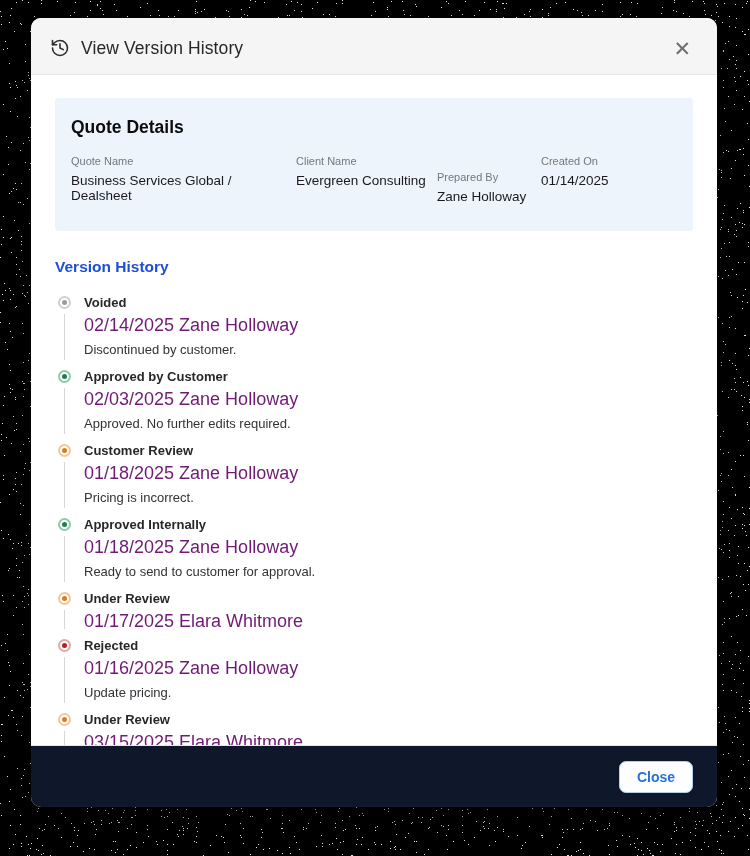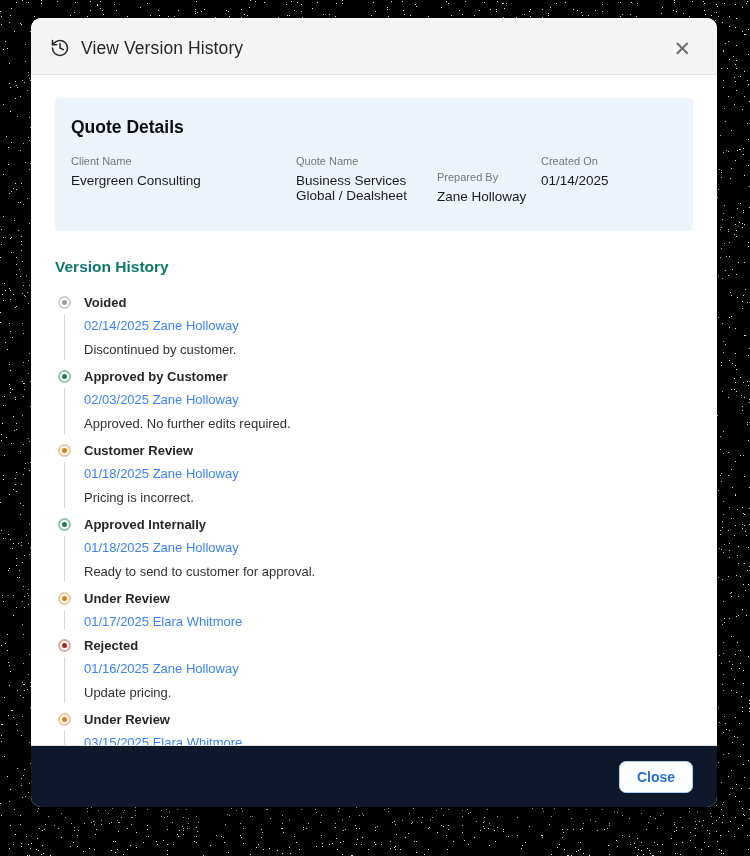--- a/index.html
+++ b/index.html
@@ -85,21 +85,21 @@
     color: #74787e;
     margin-bottom: 6px;
   }
   .field-value {
     font-size: 13.5px;
     color: #1a1a1e;
   }
   .section-title {
     font-size: 15.5px;
     font-weight: 700;
-    color: #0f766e;
+    color: #1d4ed8;
     margin-bottom: 19px;
   }
   
   .timeline { padding-left: 3px; }
   .tl-item { position: relative; padding-left: 26px; margin-bottom: 9px; }
   .tl-dot {
     position: absolute;
     left: 0;
     top: 1px;
     width: 13px;
@@ -128,22 +128,22 @@
     background: #d7d7db;
   }
   .tl-status {
     font-size: 13px;
     font-weight: 700;
     color: #27272b;
     line-height: 15px;
   }
   .tl-meta {
     margin-top: 8px;
-    font-size: 13px;
-    color: #3b82f6;
+    font-size: 18px;
+    color: #701a75;
     line-height: 15px;
   }
   .tl-comment {
     margin-top: 9px;
     font-size: 13px;
     color: #323237;
     line-height: 15px;
     padding-bottom: 3px;
   }
   
@@ -198,26 +198,26 @@
     <div class="modal-title">View Version History</div>
     <button class="close-btn">✕</button>
   </div>
 
   <div class="modal-body">
 
     <div class="quote-panel">
       <div class="quote-panel-title">Quote Details</div>
       <div class="quote-fields">
         <div class="quote-field">
+          <div class="field-label">Quote Name</div>
+          <div class="field-value">Business Services Global / Dealsheet</div>
+        </div>
+        <div class="quote-field">
           <div class="field-label">Client Name</div>
           <div class="field-value">Evergreen Consulting</div>
-        </div>
-        <div class="quote-field">
-          <div class="field-label">Quote Name</div>
-          <div class="field-value">Business Services Global / Dealsheet</div>
         </div>
         <div class="quote-field">
           <div class="field-label">Prepared By</div>
           <div class="field-value">Zane Holloway</div>
         </div>
         <div class="quote-field">
           <div class="field-label">Created On</div>
           <div class="field-value">01/14/2025</div>
         </div>
       </div>

